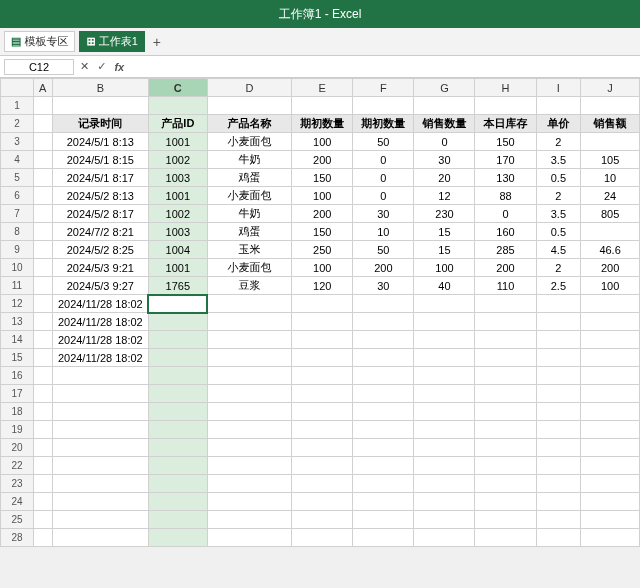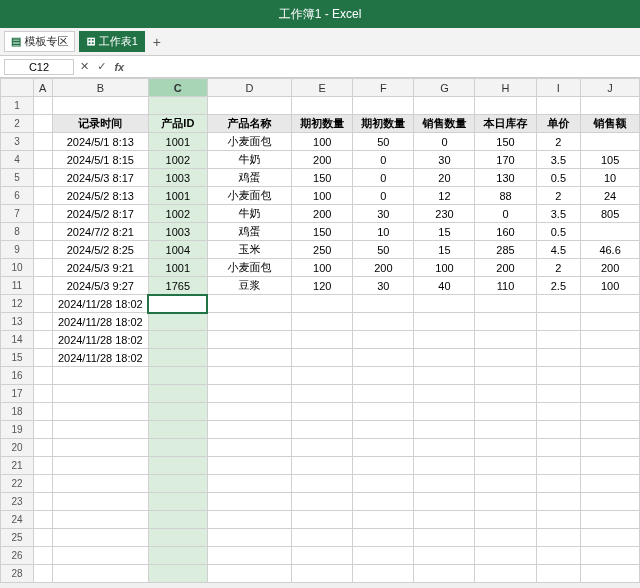--- a/index.html
+++ b/index.html
@@ -131,21 +131,21 @@
             <td class="data-cell" style="width: 52px; min-width: 52px; max-width: 52px;">200</td>
             <td class="data-cell" style="width: 52px; min-width: 52px; max-width: 52px;">0</td>
             <td class="data-cell" style="width: 52px; min-width: 52px; max-width: 52px;">30</td>
             <td class="data-cell" style="width: 52px; min-width: 52px; max-width: 52px;">170</td>
             <td class="data-cell" style="width: 38px; min-width: 38px; max-width: 38px;">3.5</td>
             <td class="data-cell" style="width: 50px; min-width: 50px; max-width: 50px;">105</td>
           </tr>
           <tr>
             <td class="row-num data-cell">5</td>
             <td class="data-cell" style="width: 16px;"></td>
-            <td class="data-cell" style="width: 82px; min-width: 82px; max-width: 82px;">2024/5/3 8:17</td>
+            <td class="data-cell" style="width: 82px; min-width: 82px; max-width: 82px;">2024/5/1 8:17</td>
             <td class="data-cell" style="background: rgb(219, 238, 221); width: 50px; min-width: 50px; max-width: 50px;">1003</td>
             <td class="data-cell" style="width: 72px; min-width: 72px; max-width: 72px;">鸡蛋</td>
             <td class="data-cell" style="width: 52px; min-width: 52px; max-width: 52px;">150</td>
             <td class="data-cell" style="width: 52px; min-width: 52px; max-width: 52px;">0</td>
             <td class="data-cell" style="width: 52px; min-width: 52px; max-width: 52px;">20</td>
             <td class="data-cell" style="width: 52px; min-width: 52px; max-width: 52px;">130</td>
             <td class="data-cell" style="width: 38px; min-width: 38px; max-width: 38px;">0.5</td>
             <td class="data-cell" style="width: 50px; min-width: 50px; max-width: 50px;">10</td>
           </tr>
           <tr>
@@ -337,33 +337,20 @@
             <td class="data-cell" style="background: rgb(219, 238, 221); width: 50px; min-width: 50px; max-width: 50px;"></td>
             <td class="data-cell" style="width: 72px; min-width: 72px; max-width: 72px;"></td>
             <td class="data-cell" style="width: 52px; min-width: 52px; max-width: 52px;"></td>
             <td class="data-cell" style="width: 52px; min-width: 52px; max-width: 52px;"></td>
             <td class="data-cell" style="width: 52px; min-width: 52px; max-width: 52px;"></td>
             <td class="data-cell" style="width: 52px; min-width: 52px; max-width: 52px;"></td>
             <td class="data-cell" style="width: 38px; min-width: 38px; max-width: 38px;"></td>
             <td class="data-cell" style="width: 50px; min-width: 50px; max-width: 50px;"></td>
           </tr>
           <tr>
-            <td class="row-num data-cell">21</td>
-            <td class="data-cell" style="width: 16px;"></td>
-            <td class="data-cell" style="width: 82px; min-width: 82px; max-width: 82px;"></td>
-            <td class="data-cell" style="background: rgb(219, 238, 221); width: 50px; min-width: 50px; max-width: 50px;"></td>
-            <td class="data-cell" style="width: 72px; min-width: 72px; max-width: 72px;"></td>
-            <td class="data-cell" style="width: 52px; min-width: 52px; max-width: 52px;"></td>
-            <td class="data-cell" style="width: 52px; min-width: 52px; max-width: 52px;"></td>
-            <td class="data-cell" style="width: 52px; min-width: 52px; max-width: 52px;"></td>
-            <td class="data-cell" style="width: 52px; min-width: 52px; max-width: 52px;"></td>
-            <td class="data-cell" style="width: 38px; min-width: 38px; max-width: 38px;"></td>
-            <td class="data-cell" style="width: 50px; min-width: 50px; max-width: 50px;"></td>
-          </tr>
-          <tr>
             <td class="row-num data-cell">22</td>
             <td class="data-cell" style="width: 16px;"></td>
             <td class="data-cell" style="width: 82px; min-width: 82px; max-width: 82px;"></td>
             <td class="data-cell" style="background: rgb(219, 238, 221); width: 50px; min-width: 50px; max-width: 50px;"></td>
             <td class="data-cell" style="width: 72px; min-width: 72px; max-width: 72px;"></td>
             <td class="data-cell" style="width: 52px; min-width: 52px; max-width: 52px;"></td>
             <td class="data-cell" style="width: 52px; min-width: 52px; max-width: 52px;"></td>
             <td class="data-cell" style="width: 52px; min-width: 52px; max-width: 52px;"></td>
             <td class="data-cell" style="width: 52px; min-width: 52px; max-width: 52px;"></td>
             <td class="data-cell" style="width: 38px; min-width: 38px; max-width: 38px;"></td>
@@ -390,33 +377,20 @@
             <td class="data-cell" style="width: 72px; min-width: 72px; max-width: 72px;"></td>
             <td class="data-cell" style="width: 52px; min-width: 52px; max-width: 52px;"></td>
             <td class="data-cell" style="width: 52px; min-width: 52px; max-width: 52px;"></td>
             <td class="data-cell" style="width: 52px; min-width: 52px; max-width: 52px;"></td>
             <td class="data-cell" style="width: 52px; min-width: 52px; max-width: 52px;"></td>
             <td class="data-cell" style="width: 38px; min-width: 38px; max-width: 38px;"></td>
             <td class="data-cell" style="width: 50px; min-width: 50px; max-width: 50px;"></td>
           </tr>
           <tr>
             <td class="row-num data-cell">25</td>
-            <td class="data-cell" style="width: 16px;"></td>
-            <td class="data-cell" style="width: 82px; min-width: 82px; max-width: 82px;"></td>
-            <td class="data-cell" style="background: rgb(219, 238, 221); width: 50px; min-width: 50px; max-width: 50px;"></td>
-            <td class="data-cell" style="width: 72px; min-width: 72px; max-width: 72px;"></td>
-            <td class="data-cell" style="width: 52px; min-width: 52px; max-width: 52px;"></td>
-            <td class="data-cell" style="width: 52px; min-width: 52px; max-width: 52px;"></td>
-            <td class="data-cell" style="width: 52px; min-width: 52px; max-width: 52px;"></td>
-            <td class="data-cell" style="width: 52px; min-width: 52px; max-width: 52px;"></td>
-            <td class="data-cell" style="width: 38px; min-width: 38px; max-width: 38px;"></td>
-            <td class="data-cell" style="width: 50px; min-width: 50px; max-width: 50px;"></td>
-          </tr>
-          <tr>
-            <td class="row-num data-cell">26</td>
             <td class="data-cell" style="width: 16px;"></td>
             <td class="data-cell" style="width: 82px; min-width: 82px; max-width: 82px;"></td>
             <td class="data-cell" style="background: rgb(219, 238, 221); width: 50px; min-width: 50px; max-width: 50px;"></td>
             <td class="data-cell" style="width: 72px; min-width: 72px; max-width: 72px;"></td>
             <td class="data-cell" style="width: 52px; min-width: 52px; max-width: 52px;"></td>
             <td class="data-cell" style="width: 52px; min-width: 52px; max-width: 52px;"></td>
             <td class="data-cell" style="width: 52px; min-width: 52px; max-width: 52px;"></td>
             <td class="data-cell" style="width: 52px; min-width: 52px; max-width: 52px;"></td>
             <td class="data-cell" style="width: 38px; min-width: 38px; max-width: 38px;"></td>
             <td class="data-cell" style="width: 50px; min-width: 50px; max-width: 50px;"></td>

